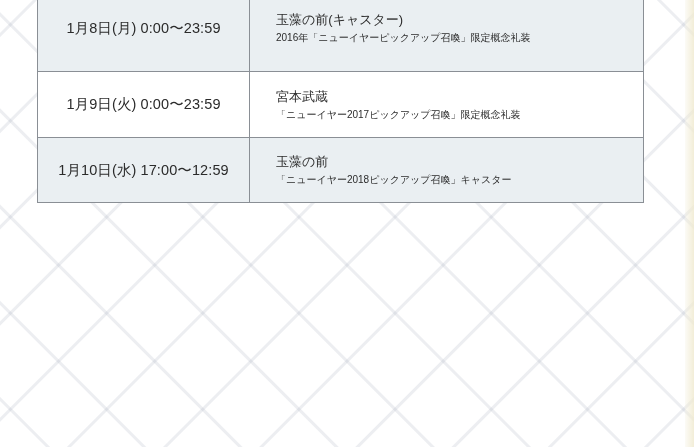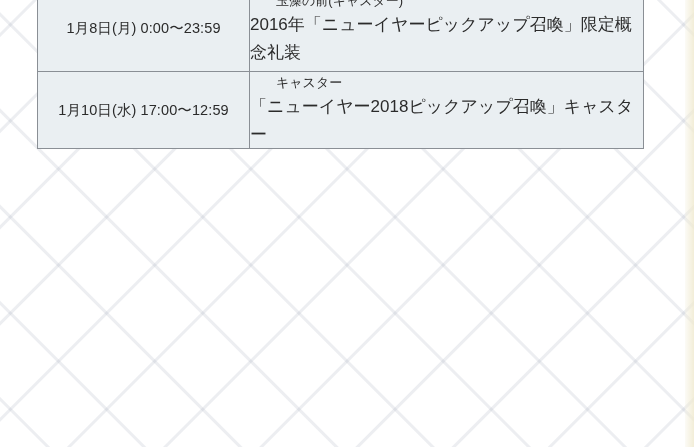--- a/index.html
+++ b/index.html
@@ -87,21 +87,22 @@
     padding: 9px 12px 9px 14px;
     font-size: 14.5px;
     line-height: 1.62;
   }
   .detail-name {
     font-size: 13px;
     letter-spacing: 0;
     margin-left: 26px;
   }
   .detail-ce {
-    font-size: 17px;
+    font-size: 10px;
+    margin-left: 26px;
   }
   .row-h1 td { height: 86px; }
   .row-h2 td { height: 65px; }
   .row-h3 td { height: 64px; }
 
   
   .notice {
     position: absolute;
     left: 50px;
     top: 231px;
@@ -130,24 +131,31 @@
 
   <table class="schedule-table">
     <tbody>
       <tr class="row-shaded row-h1">
         <td class="cell-date">1月8日(月) 0:00〜23:59</td>
         <td class="cell-detail">
           <div class="detail-name">玉藻の前(キャスター)</div>
           <div class="detail-ce">2016年「ニューイヤーピックアップ召喚」限定概念礼装</div>
         </td>
       </tr>
+      <tr class="row-plain row-h2">
+        <td class="cell-date">1月9日(火) 0:00〜23:59</td>
+        <td class="cell-detail">
+          <div class="detail-name">宮本武蔵</div>
+          <div class="detail-ce">「ニューイヤー2017ピックアップ召喚」限定概念礼装</div>
+        </td>
+      </tr>
       <tr class="row-shaded row-h3">
         <td class="cell-date">1月10日(水) 17:00〜12:59</td>
         <td class="cell-detail">
-          <div class="detail-name">キャスター</div>
+          <div class="detail-name">玉藻の前</div>
           <div class="detail-ce">「ニューイヤー2018ピックアップ召喚」キャスター</div>
         </td>
       </tr>
     </tbody>
   </table>
 
 
 </div>
 
 </body></html>

